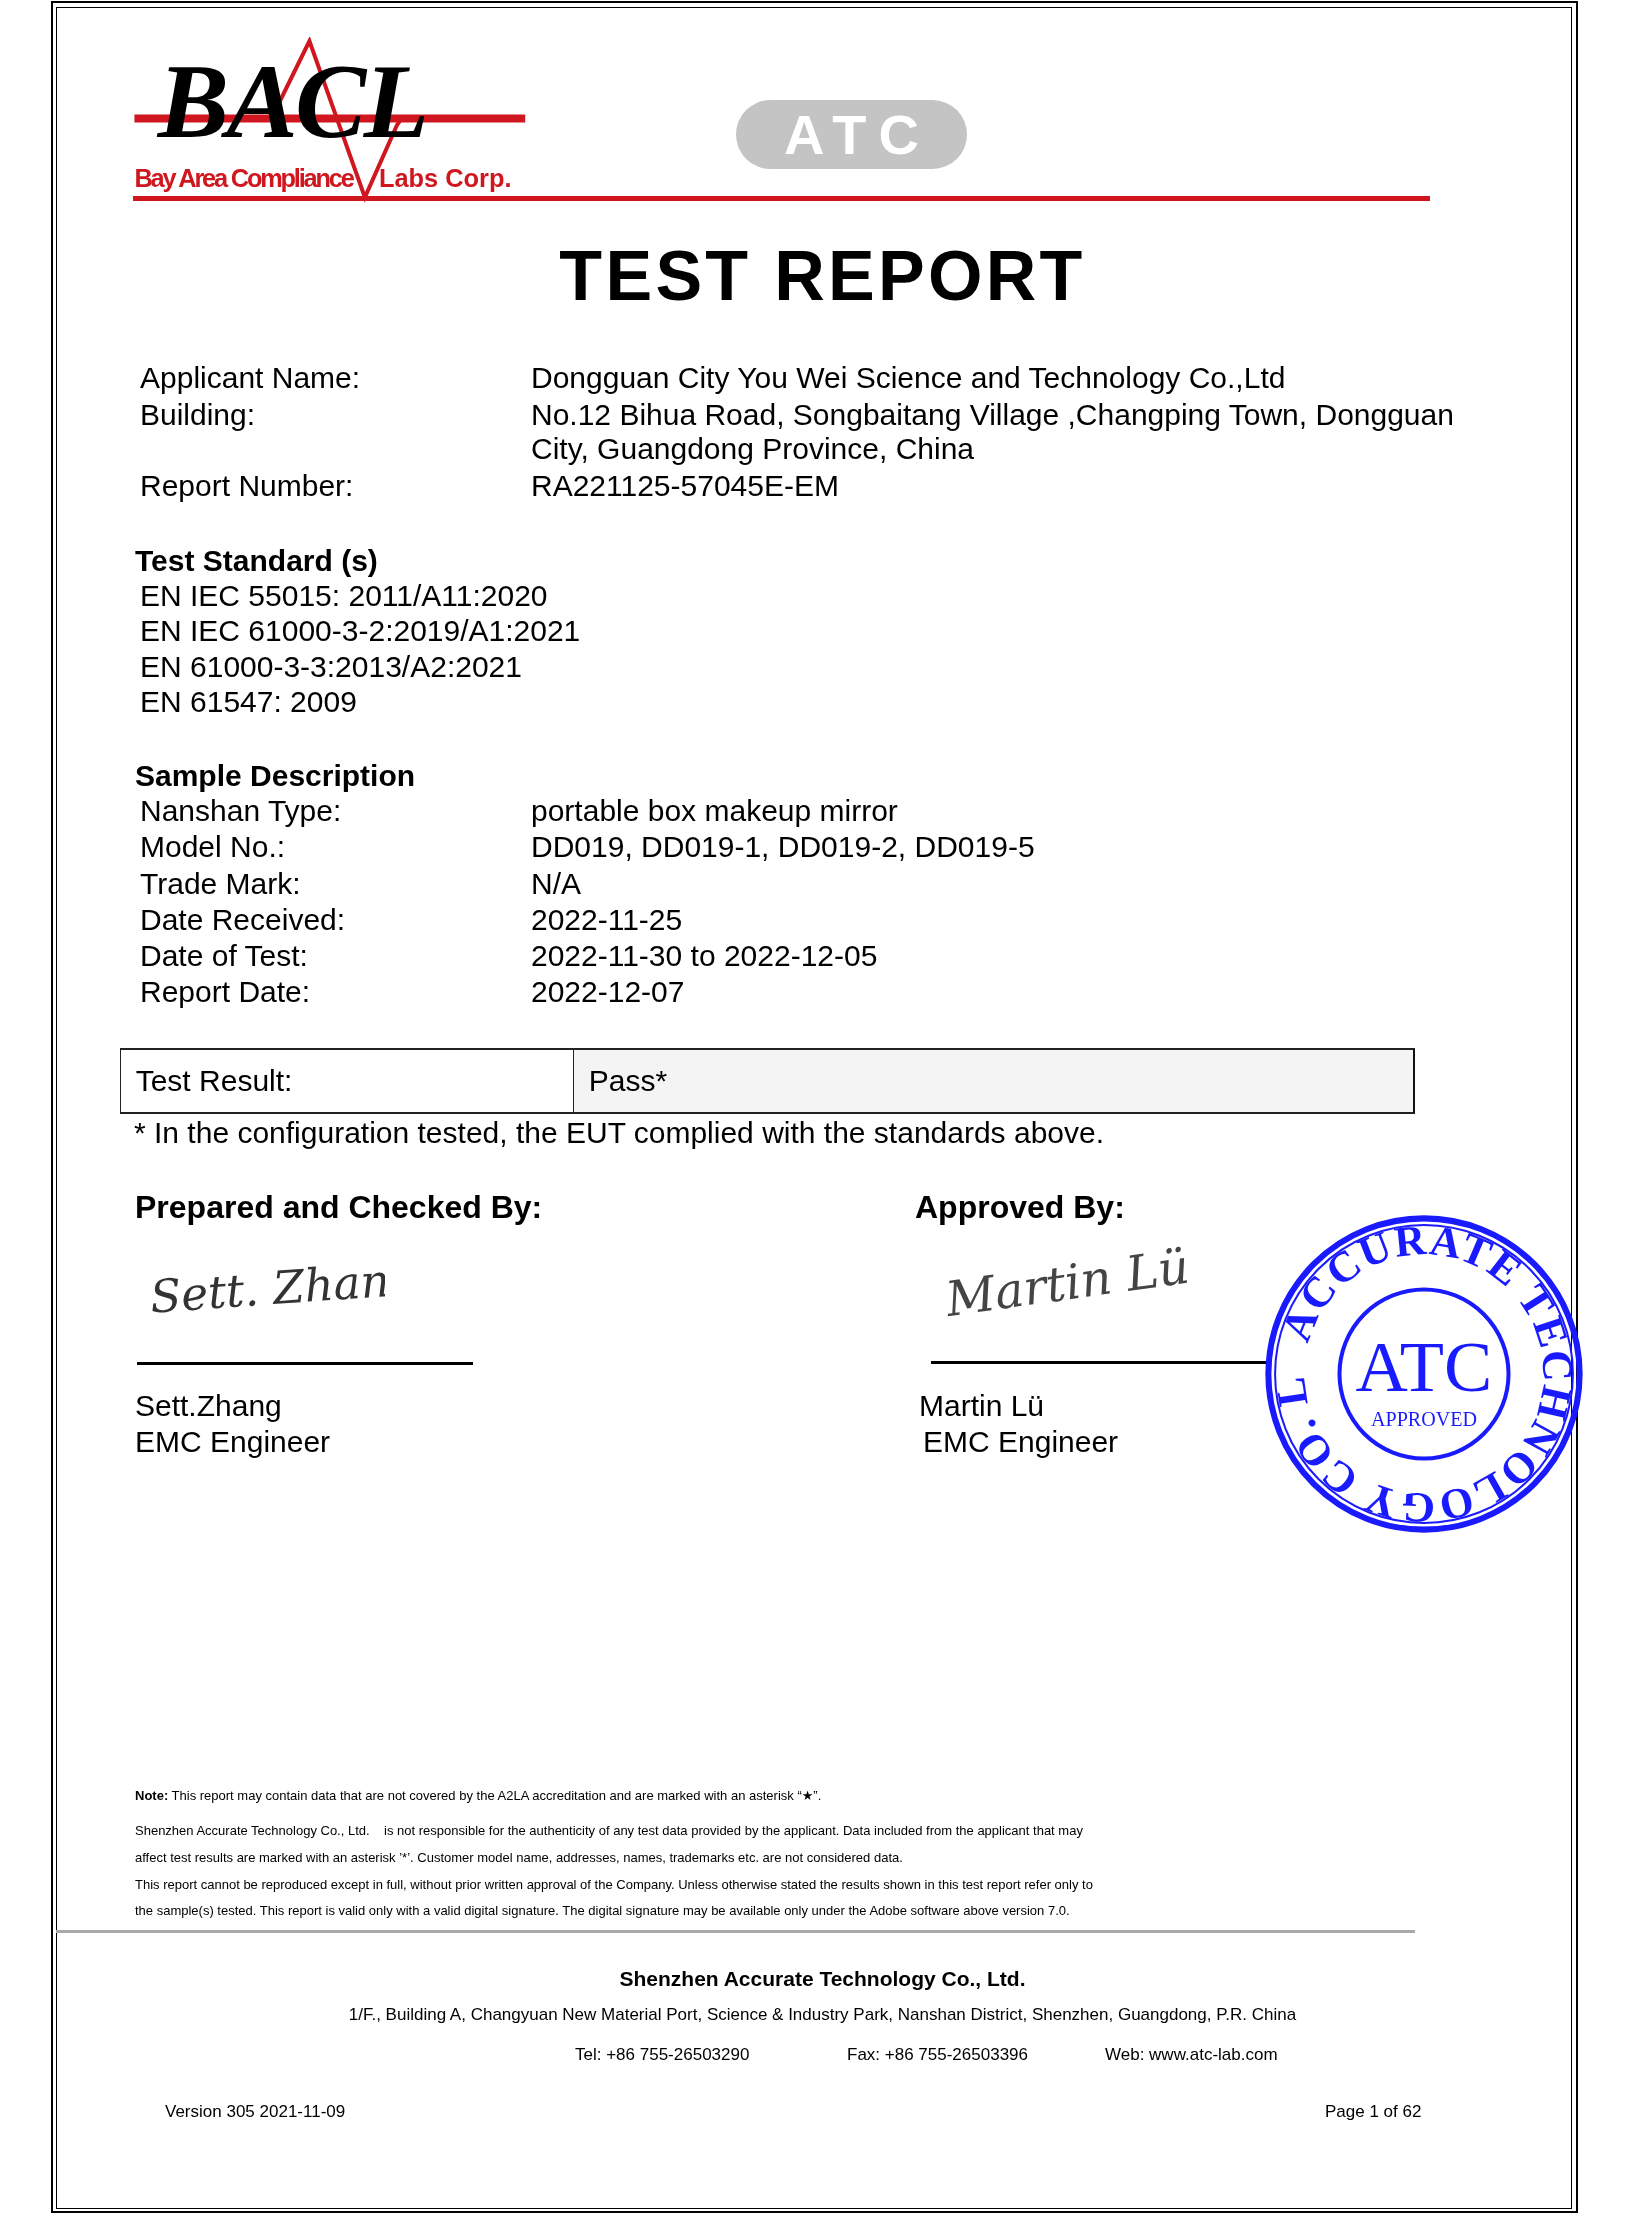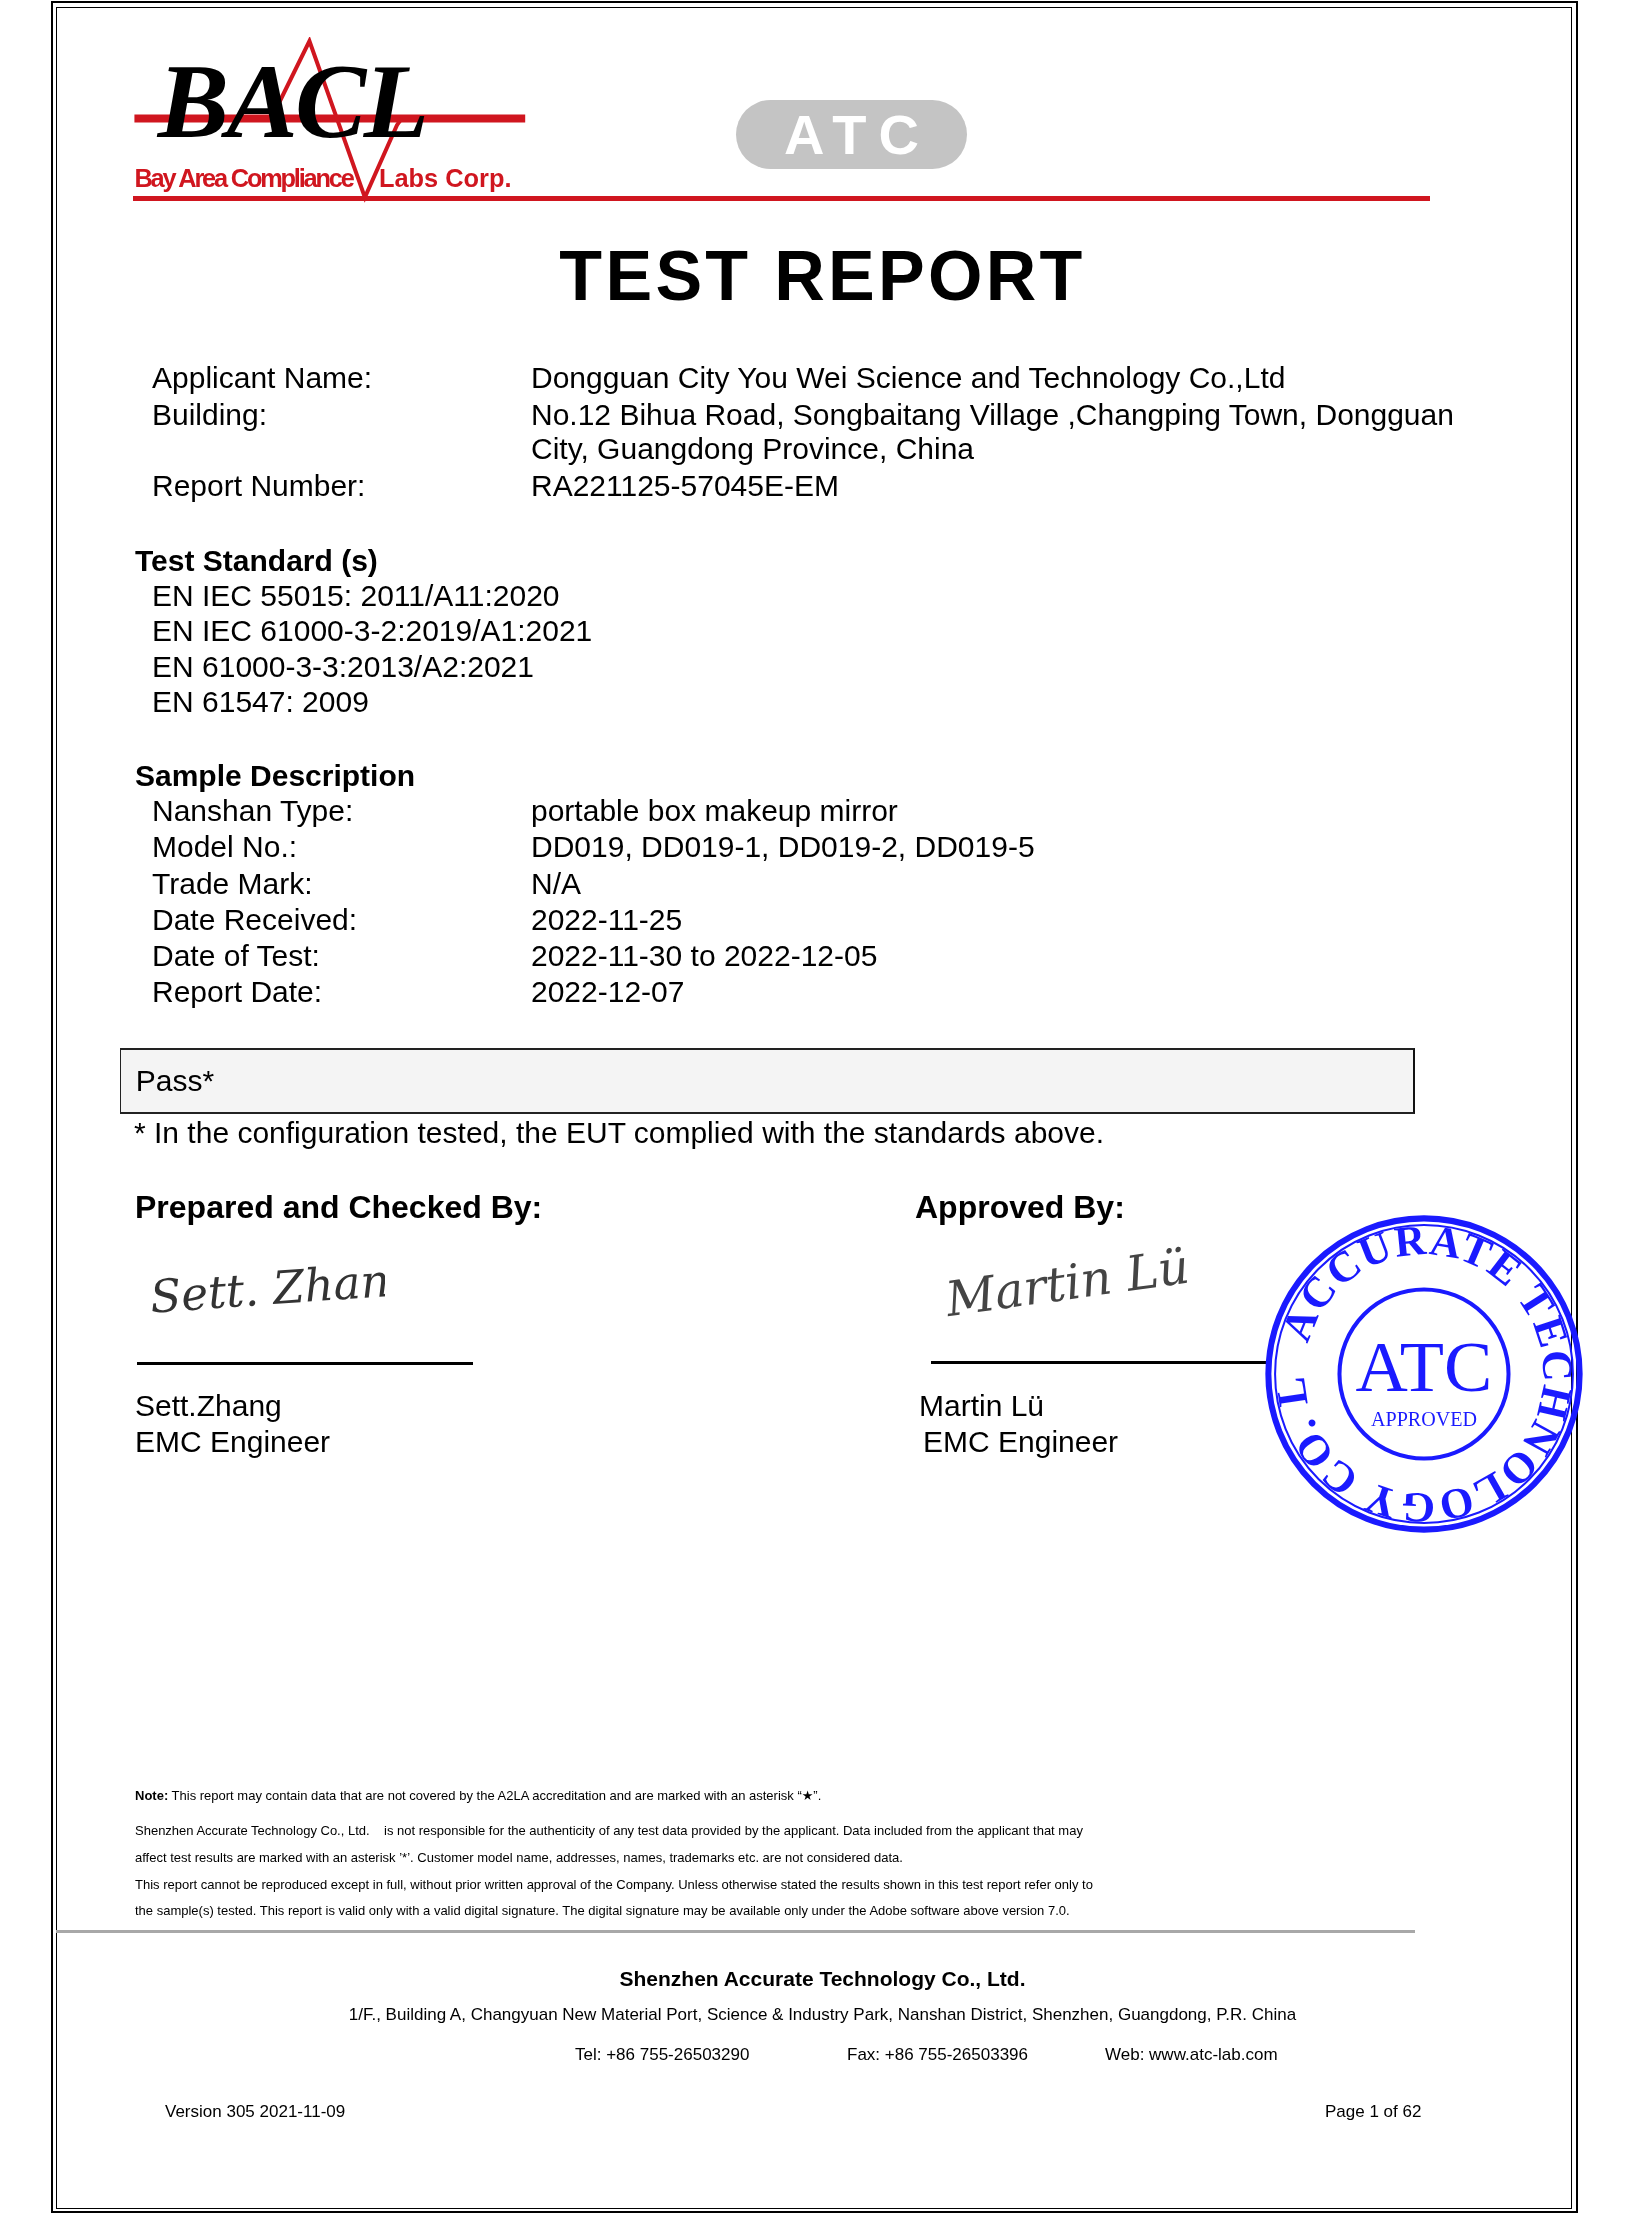--- a/index.html
+++ b/index.html
@@ -18,21 +18,21 @@
               border-radius: 35px; background: #c4c4c4; display: flex; align-items: center;
               justify-content: center; }
   .atc-pill span { color: #fff; font-weight: bold; font-size: 56px; letter-spacing: 12px;
                    font-family: "Liberation Sans", sans-serif; padding-left: 12px; }
   .red-rule { position: absolute; left: 133px; top: 196px; width: 1297px; height: 4.7px; background: #d0161f; }
 
   .title { position: absolute; left: 0; width: 1645px; top: 236px; text-align: center;
            font-weight: bold; font-size: 70px; letter-spacing: 3.3px; }
 
   .row { position: absolute; font-size: 30px; line-height: 36px; white-space: nowrap; }
-  .lbl { left: 152px; text-align: right; }
+  .lbl { left: 140px; text-align: right; }
   .val { left: 531px; }
   .heading { position: absolute; left: 135px; font-size: 30px; font-weight: bold; line-height: 36px; }
 
   .result-box { position: absolute; left: 120px; top: 1048px; width: 1295px; height: 66px;
                 border-top: 2.7px solid #222; border-bottom: 2.7px solid #222;
                 border-left: 1.3px solid #222; border-right: 2.7px solid #111; box-sizing: border-box; display: flex; }
   .result-label { width: 453px; border-right: 1.3px solid #222; display: flex; align-items: center;
                   padding-left: 14.7px; font-size: 30px; box-sizing: border-box; background: #fff; }
   .result-value { flex: 1; display: flex; align-items: center; padding-left: 14.7px; font-size: 30px;
                   background: #f4f4f4; }
@@ -93,20 +93,21 @@
 <div class="row lbl" style="top:866px">Trade Mark:</div>
 <div class="row val" style="top:866px">N/A</div>
 <div class="row lbl" style="top:902px">Date Received:</div>
 <div class="row val" style="top:902px">2022-11-25</div>
 <div class="row lbl" style="top:938px">Date of Test:</div>
 <div class="row val" style="top:938px">2022-11-30 to 2022-12-05</div>
 <div class="row lbl" style="top:974px">Report Date:</div>
 <div class="row val" style="top:974px">2022-12-07</div>
 
 <div class="result-box">
+  <div class="result-label">Test Result:</div>
   <div class="result-value">Pass*</div>
 </div>
 <div class="row" style="left:134px; top:1115px">* In the configuration tested, the EUT complied with the standards above.</div>
 
 <div class="sig-heading" style="left:135px; top:1189px">Prepared and Checked By:</div>
 <div class="sig-heading" style="left:915px; top:1189px">Approved By:</div>
 
 <svg class="sig-script" style="left:144px; top:1246px" width="241" height="100" viewBox="0 0 360 150">
   <text x="10" y="100" font-family="DejaVu Serif, serif" font-style="italic" font-size="68" fill="#333" transform="rotate(-4 10 100)">Sett. Zhang</text>
 </svg>

